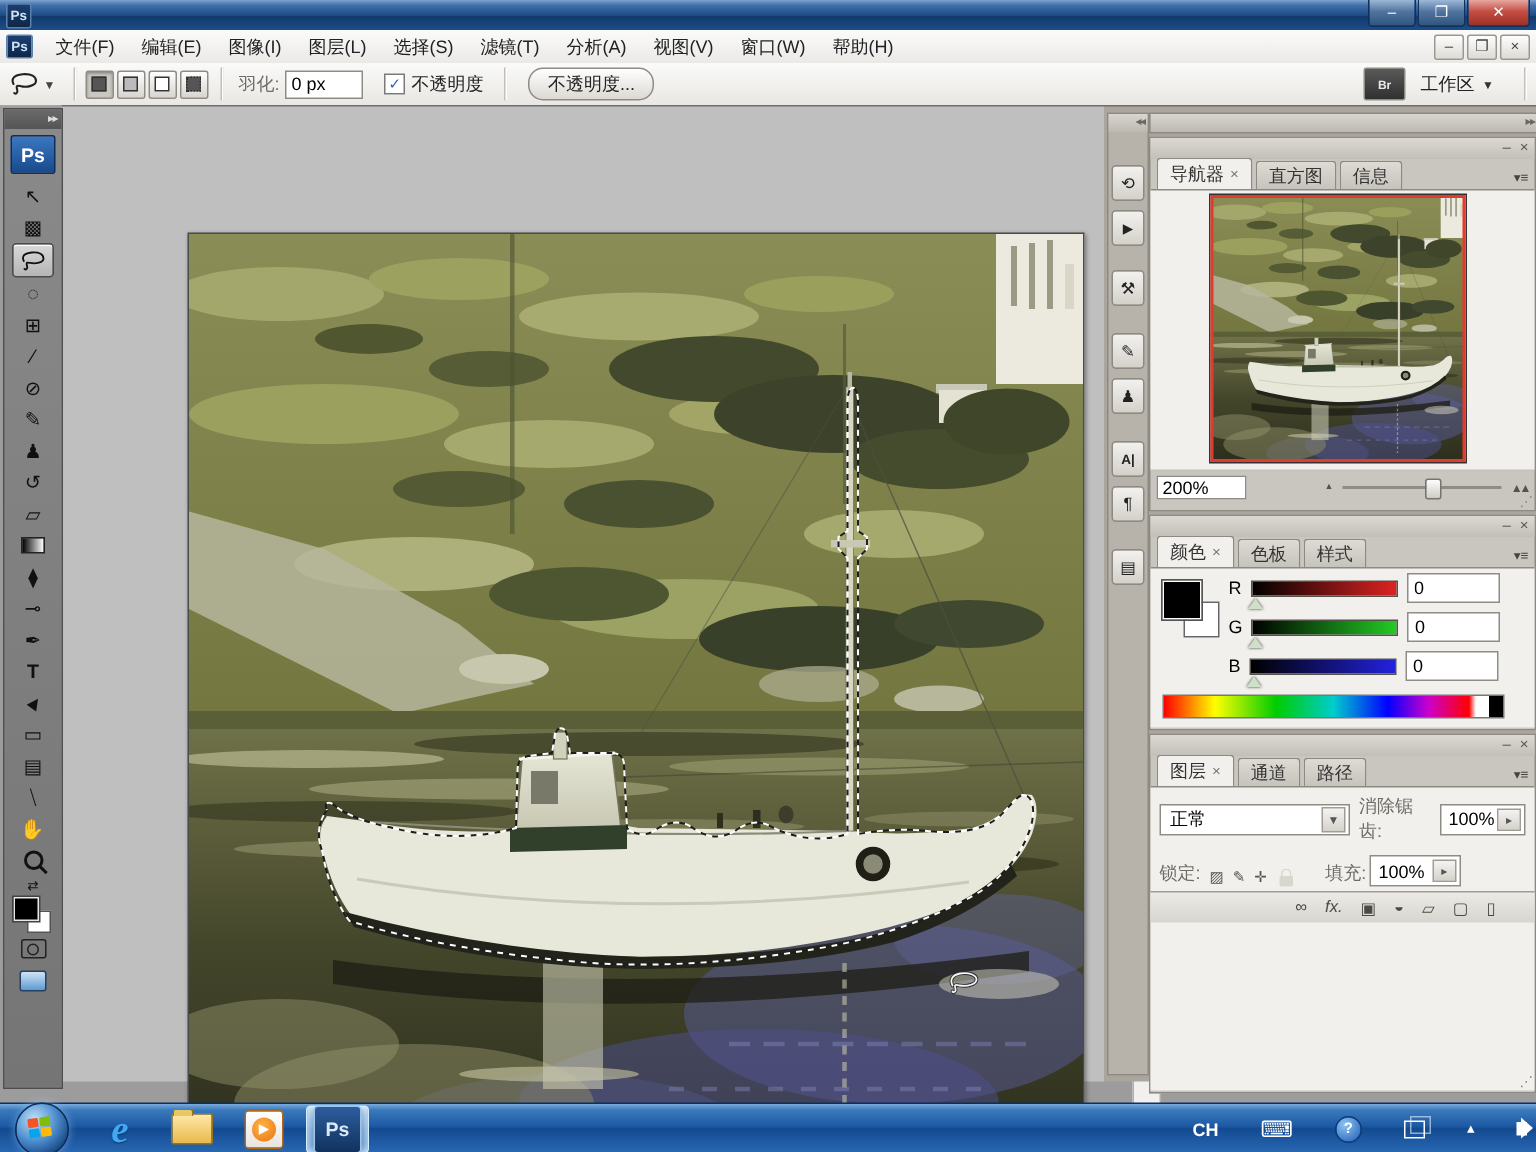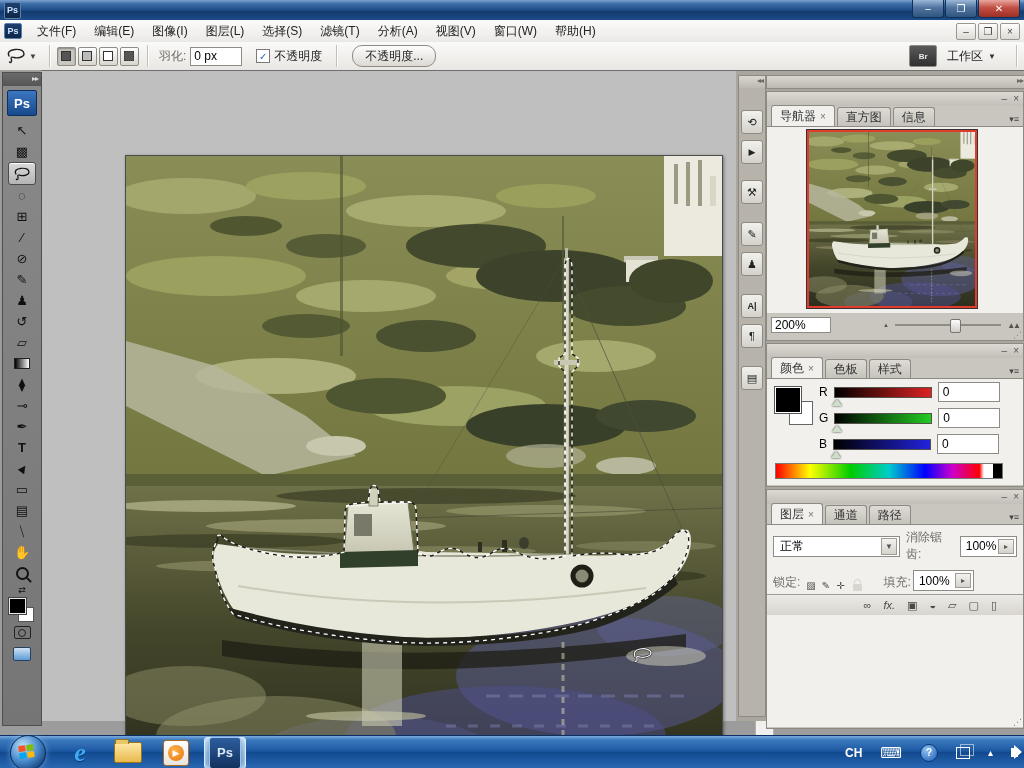--- a/index.html
+++ b/index.html
@@ -151,21 +151,21 @@
   .folder{position:relative;width:26px;height:19px;background:linear-gradient(180deg,#ffe9a8,#e8b94d);
     border:1px solid #9a7417;border-radius:2px;}
   .folder::before{content:'';position:absolute;top:-4px;left:0;width:12px;height:4px;
     background:#e8c766;border:1px solid #9a7417;border-bottom:none;border-radius:2px 2px 0 0;}
   .wmp{width:24px;height:24px;background:linear-gradient(180deg,#fff,#e8e4de);border-radius:3px;border:1px solid #b06a1e;
     display:flex;align-items:center;justify-content:center;}
   .wmp i{width:16px;height:16px;border-radius:50%;background:radial-gradient(circle at 40% 35%,#ffb347,#e87410);
     color:#fff;font-size:9px;font-style:normal;display:flex;align-items:center;justify-content:center;}
   .ps-task{width:30px;height:30px;background:linear-gradient(180deg,#2d5d9e,#10325e);border:1px solid #9fc4e8;
     border-radius:3px;color:#dce9f8;font-weight:bold;font-size:13px;display:flex;align-items:center;justify-content:center;}
-  .tray{position:absolute;right:6px;top:0;height:33px;display:flex;align-items:center;gap:18px;color:#fff;}
+  .tray{position:absolute;right:6px;top:0;height:33px;display:flex;align-items:center;gap:28px;color:#fff;}
   .helpq{width:16px;height:16px;border-radius:50%;background:radial-gradient(circle at 35% 30%,#8fc4f2,#1b5bb5);
     border:1px solid #0c3a78;color:#fff;font-size:10px;font-weight:bold;display:flex;align-items:center;justify-content:center;}
   .speaker{position:relative;width:7px;height:9px;background:#fff;}
   .speaker::before{content:'';position:absolute;left:5px;top:-3px;border:7px solid transparent;border-left:8px solid #fff;
     transform:translateX(-2px);}
   .winflip{width:12px;height:10px;border:1px solid #fff;position:relative;}
   .winflip::after{content:'';position:absolute;left:3px;top:-4px;width:12px;height:10px;border:1px solid #ffffff88;}
   
   svg{display:block;}
   .ants1{fill:none;stroke:#1d1d1d;stroke-width:1.3;stroke-dasharray:4 4;}

